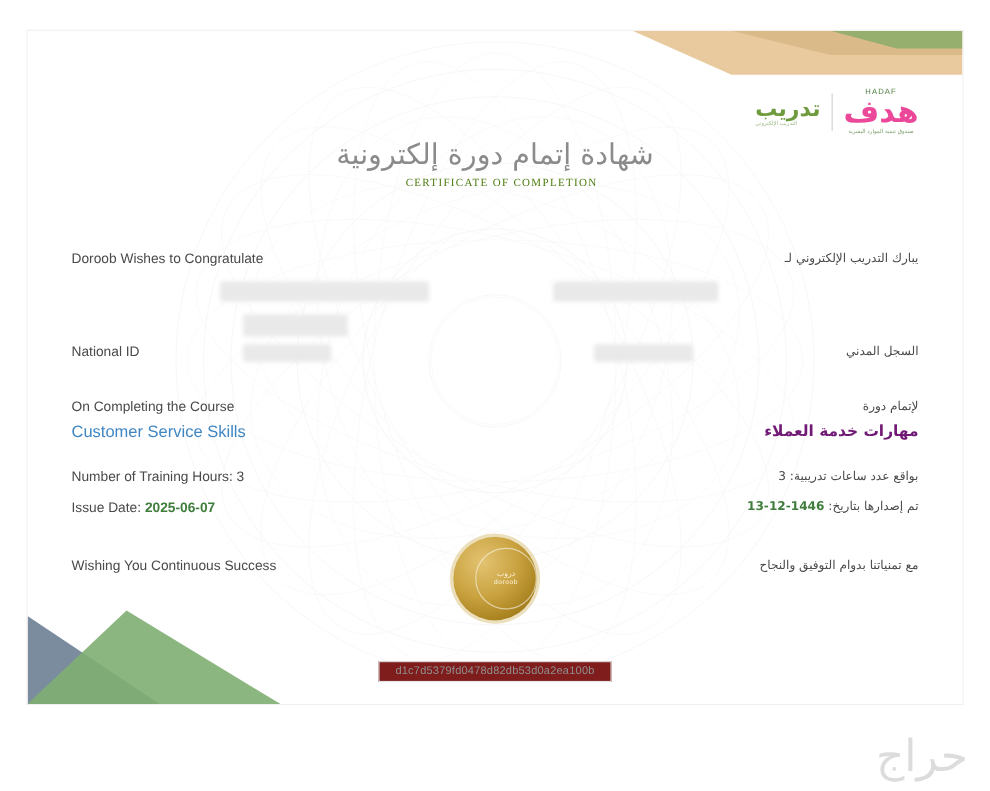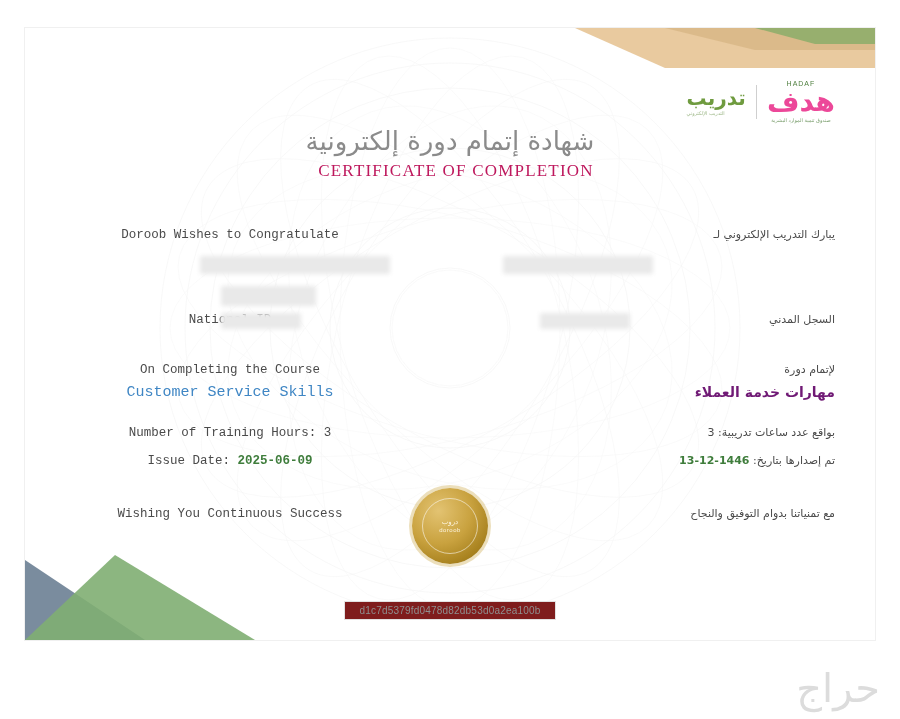--- a/index.html
+++ b/index.html
@@ -136,39 +136,39 @@
     color: #8b8b8b;
     direction: rtl;
   }
   .title-en {
     position: absolute;
     left: 12px;
     right: 0;
     top: 133px;
     text-align: center;
     font-family: "Liberation Serif", serif;
-    font-size: 17px;
+    font-size: 10px;
     letter-spacing: 1.2px;
-    color: #be185d;
+    color: #4d7c0f;
   }
 
   
   .row {
     position: absolute;
     left: 0;
     width: 850px;
     display: flex;
     justify-content: space-between;
     align-items: flex-start;
   }
   .col-en {
     width: 330px;
     padding-left: 40px;
-    text-align: center;
-    font-family: Liberation Mono, monospace;
+    text-align: left;
+    font-family: Liberation Sans, sans-serif;
     font-size: 12.5px;
     color: #4a4a4a;
   }
   .col-ar {
     width: 330px;
     padding-right: 40px;
     text-align: right;
     direction: rtl;
     font-family: "DejaVu Sans", sans-serif;
     font-size: 11px;
@@ -199,21 +199,21 @@
     position: absolute;
     left: 50%;
     transform: translateX(-50%);
     top: 460px;
     width: 76px;
     height: 76px;
     border-radius: 50%;
     background: radial-gradient(circle at 35% 30%, #e3c372 0%, #c9a23f 45%, #a8821f 75%, #8d6c18 100%);
     display: flex;
     align-items: center;
-    justify-content: center;
+    justify-content: flex-end;
     box-shadow: 0 0 0 3px rgba(201,162,63,0.35);
   }
   .seal-inner {
     width: 54px;
     height: 54px;
     border-radius: 50%;
     border: 1px solid rgba(255,255,255,0.55);
     display: flex;
     flex-direction: column;
     align-items: center;
@@ -354,21 +354,21 @@
     </div>
 
     <div class="row" style="top:398px;">
       <div class="col-en">Number of Training Hours: 3</div>
       <div class="col-ar">بواقع عدد ساعات تدريبية: 3</div>
     </div>
 
     <div class="row" style="top:426px;">
       <div class="col-en">
         <span>Issue Date:</span>
-        <span class="accent-green bold">2025-06-09</span>
+        <span class="accent-green bold">2025-06-07</span>
       </div>
       <div class="col-ar">
         <span>تم إصدارها بتاريخ:</span>
         <span class="accent-green bold">1446-12-13</span>
       </div>
     </div>
 
     <div class="row" style="top:479px;">
       <div class="col-en">Wishing You Continuous Success</div>
       <div class="col-ar">مع تمنياتنا بدوام التوفيق والنجاح</div>

